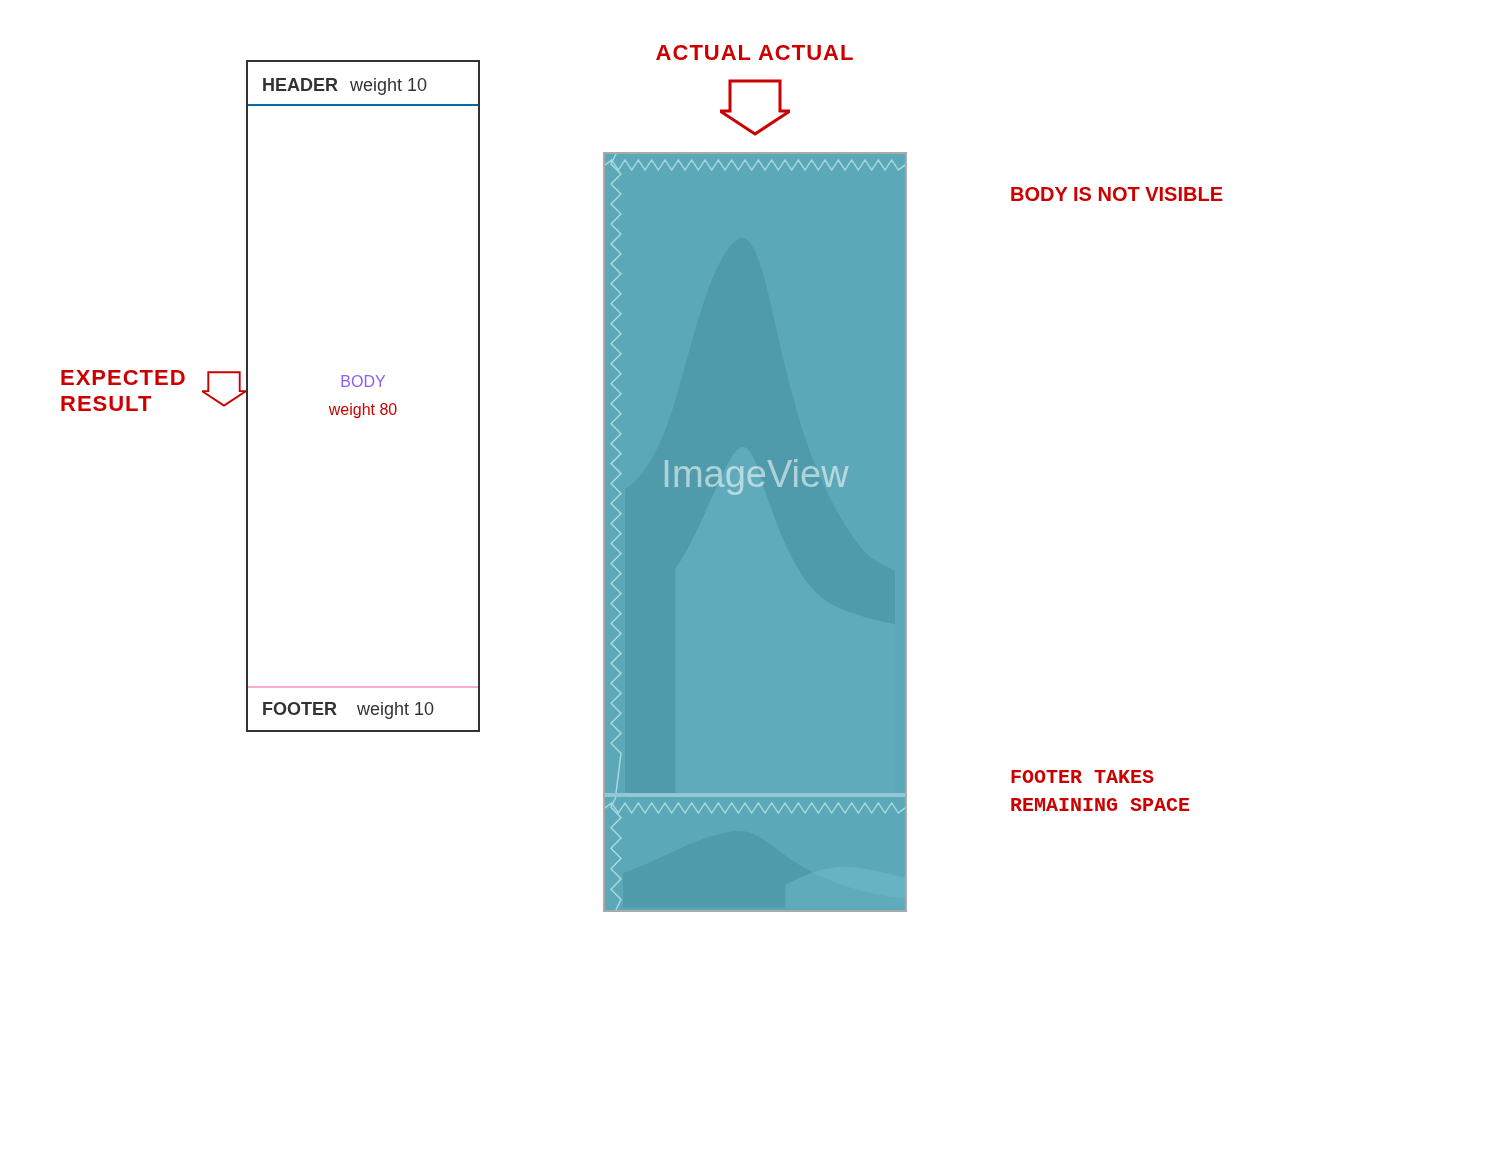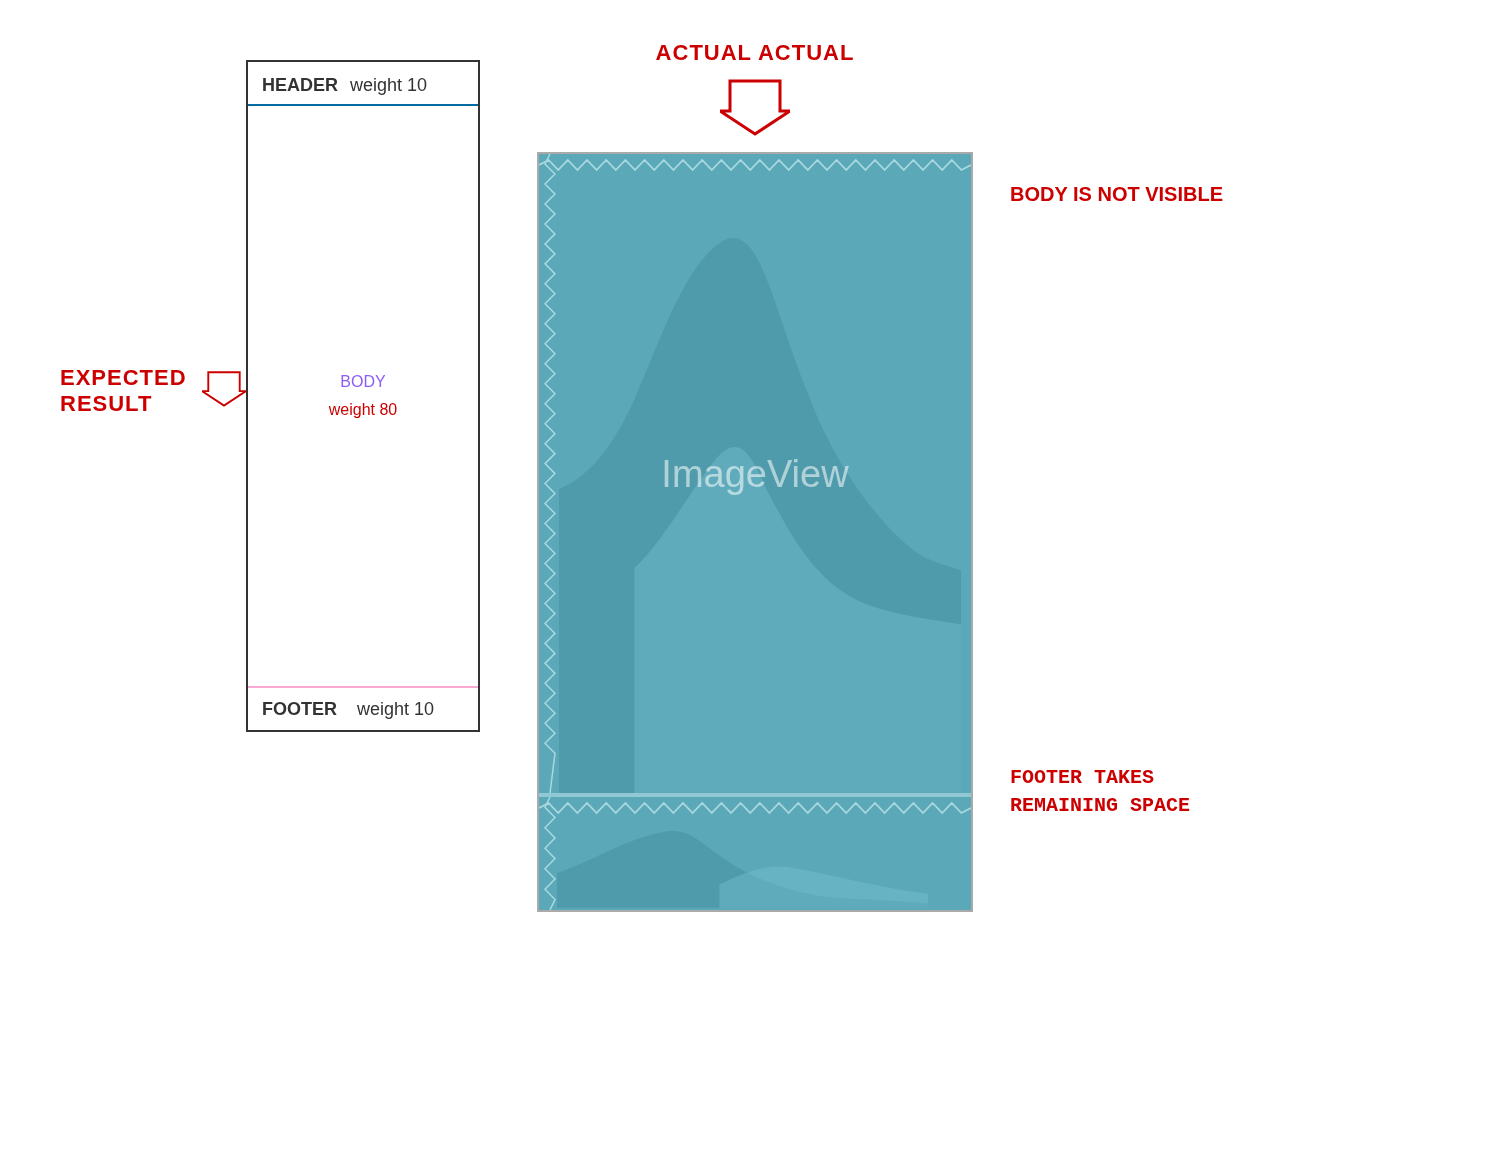--- a/index.html
+++ b/index.html
@@ -120,21 +120,21 @@
       display: flex;
       flex-direction: column;
       align-items: center;
       width: 430px;
       flex-shrink: 0;
       margin-left: 60px;
     }
 
     
     .actual-device {
-      width: 436px;
+      width: 304px;
       height: 760px;
       border: 2px solid #aaa;
       background: #eab308;
       display: flex;
       flex-direction: column;
       overflow: hidden;
       position: relative;
     }
 
     

